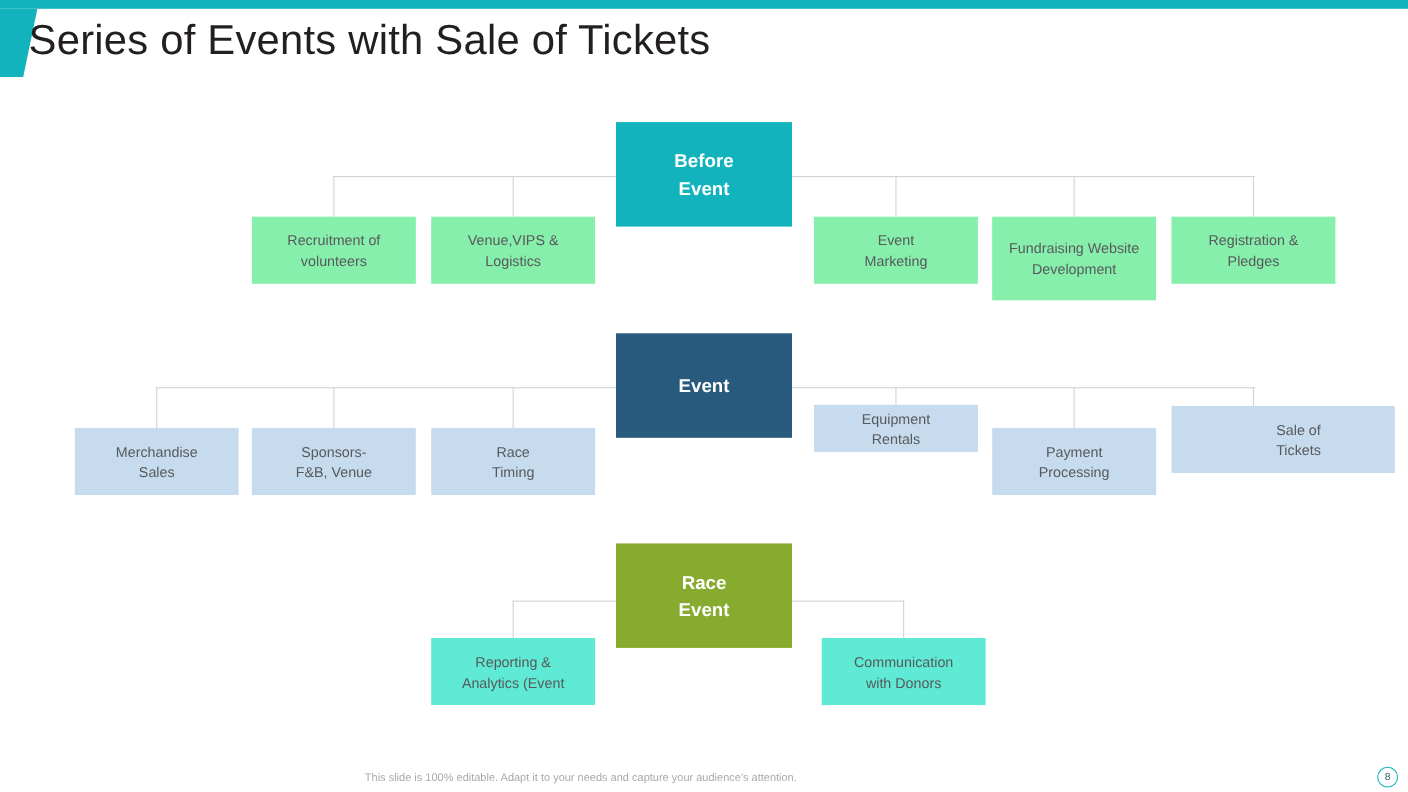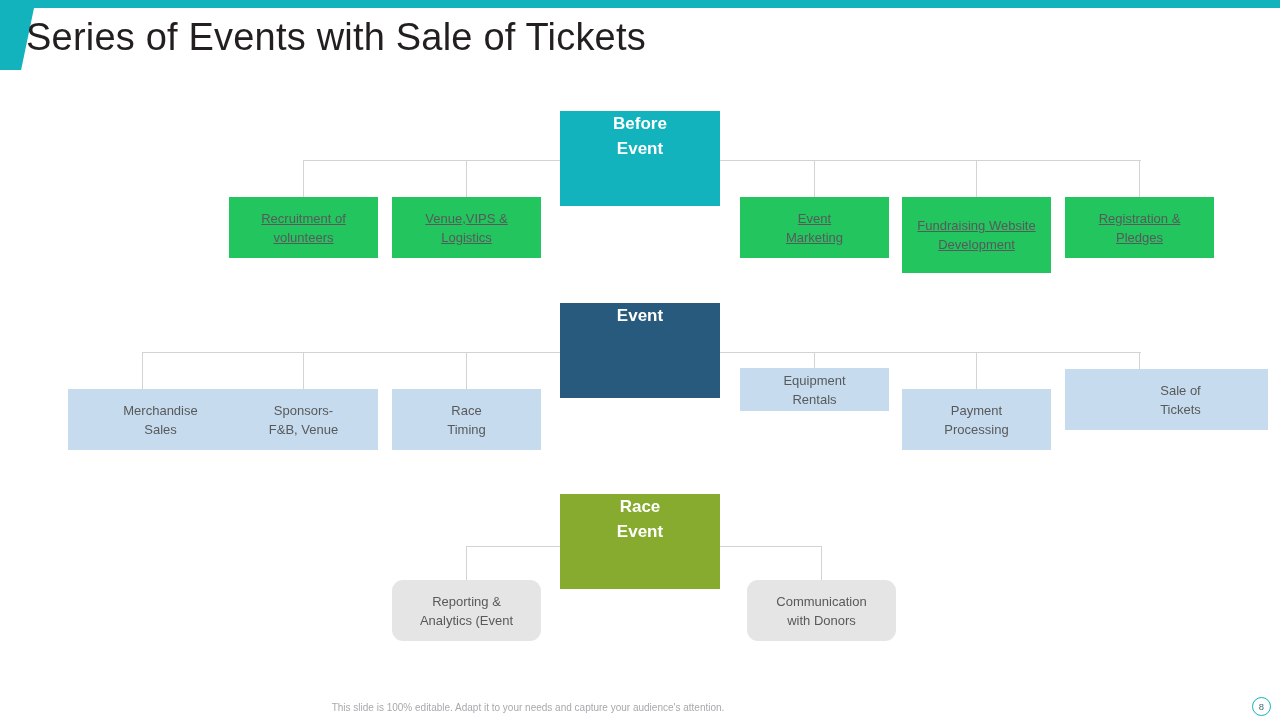--- a/index.html
+++ b/index.html
@@ -41,20 +41,21 @@
     font-weight: 400;
     color: #231f20;
     letter-spacing: 0.2px;
     white-space: nowrap;
   }
 
   
   .hub {
     position: absolute;
     display: flex;
+    align-items: center;
     justify-content: center;
     text-align: center;
     color: #ffffff;
     font-weight: bold;
     font-size: 17px;
     line-height: 25px;
   }
   .leaf {
     position: absolute;
     display: flex;
@@ -69,23 +70,23 @@
     position: absolute;
     background: #d2d3d5;
   }
   .hline { height: 1px; }
   .vline { width: 1px; }
 
   
   .hub-before { background: #13b3bd; }
   .hub-event  { background: #275a7c; }
   .hub-after  { background: #87ab2e; }
-  .leaf-before { background: #22c55e; text-decoration: underline; }
+  .leaf-before { background: #86efac; }
   .leaf-event  { background: #c6dcee; }
-  .leaf-after  { background: #e5e5e5; border-radius: 11px; }
+  .leaf-after  { background: #5eead4; }
 
   
   #footer-note {
     position: absolute;
     left: 0;
     top: 702px;
     width: 1056px;
     text-align: center;
     font-size: 10px;
     color: #a7a9ac;
@@ -164,21 +165,21 @@
 <div class="vline" style="left:814px; top:352px; height:37px;"></div>
 <div class="vline" style="left:976px; top:352px; height:37px;"></div>
 <div class="vline" style="left:1139px; top:352px; height:37px;"></div>
 
 <div class="hub hub-event" style="left:560px; top:303px; width:160px; height:95px;">
   <div>
     <div>Event</div>
   </div>
 </div>
 
-<div class="leaf leaf-event" style="left:68px; top:389px; width:149px; height:61px;padding-left:18px;">
+<div class="leaf leaf-event" style="left:68px; top:389px; width:149px; height:61px;">
   <div>
     <div>Merchandise</div>
     <div>Sales</div>
   </div>
 </div>
 <div class="leaf leaf-event" style="left:229px; top:389px; width:149px; height:61px;">
   <div>
     <div>Sponsors-</div>
     <div>F&amp;B, Venue</div>
   </div>

